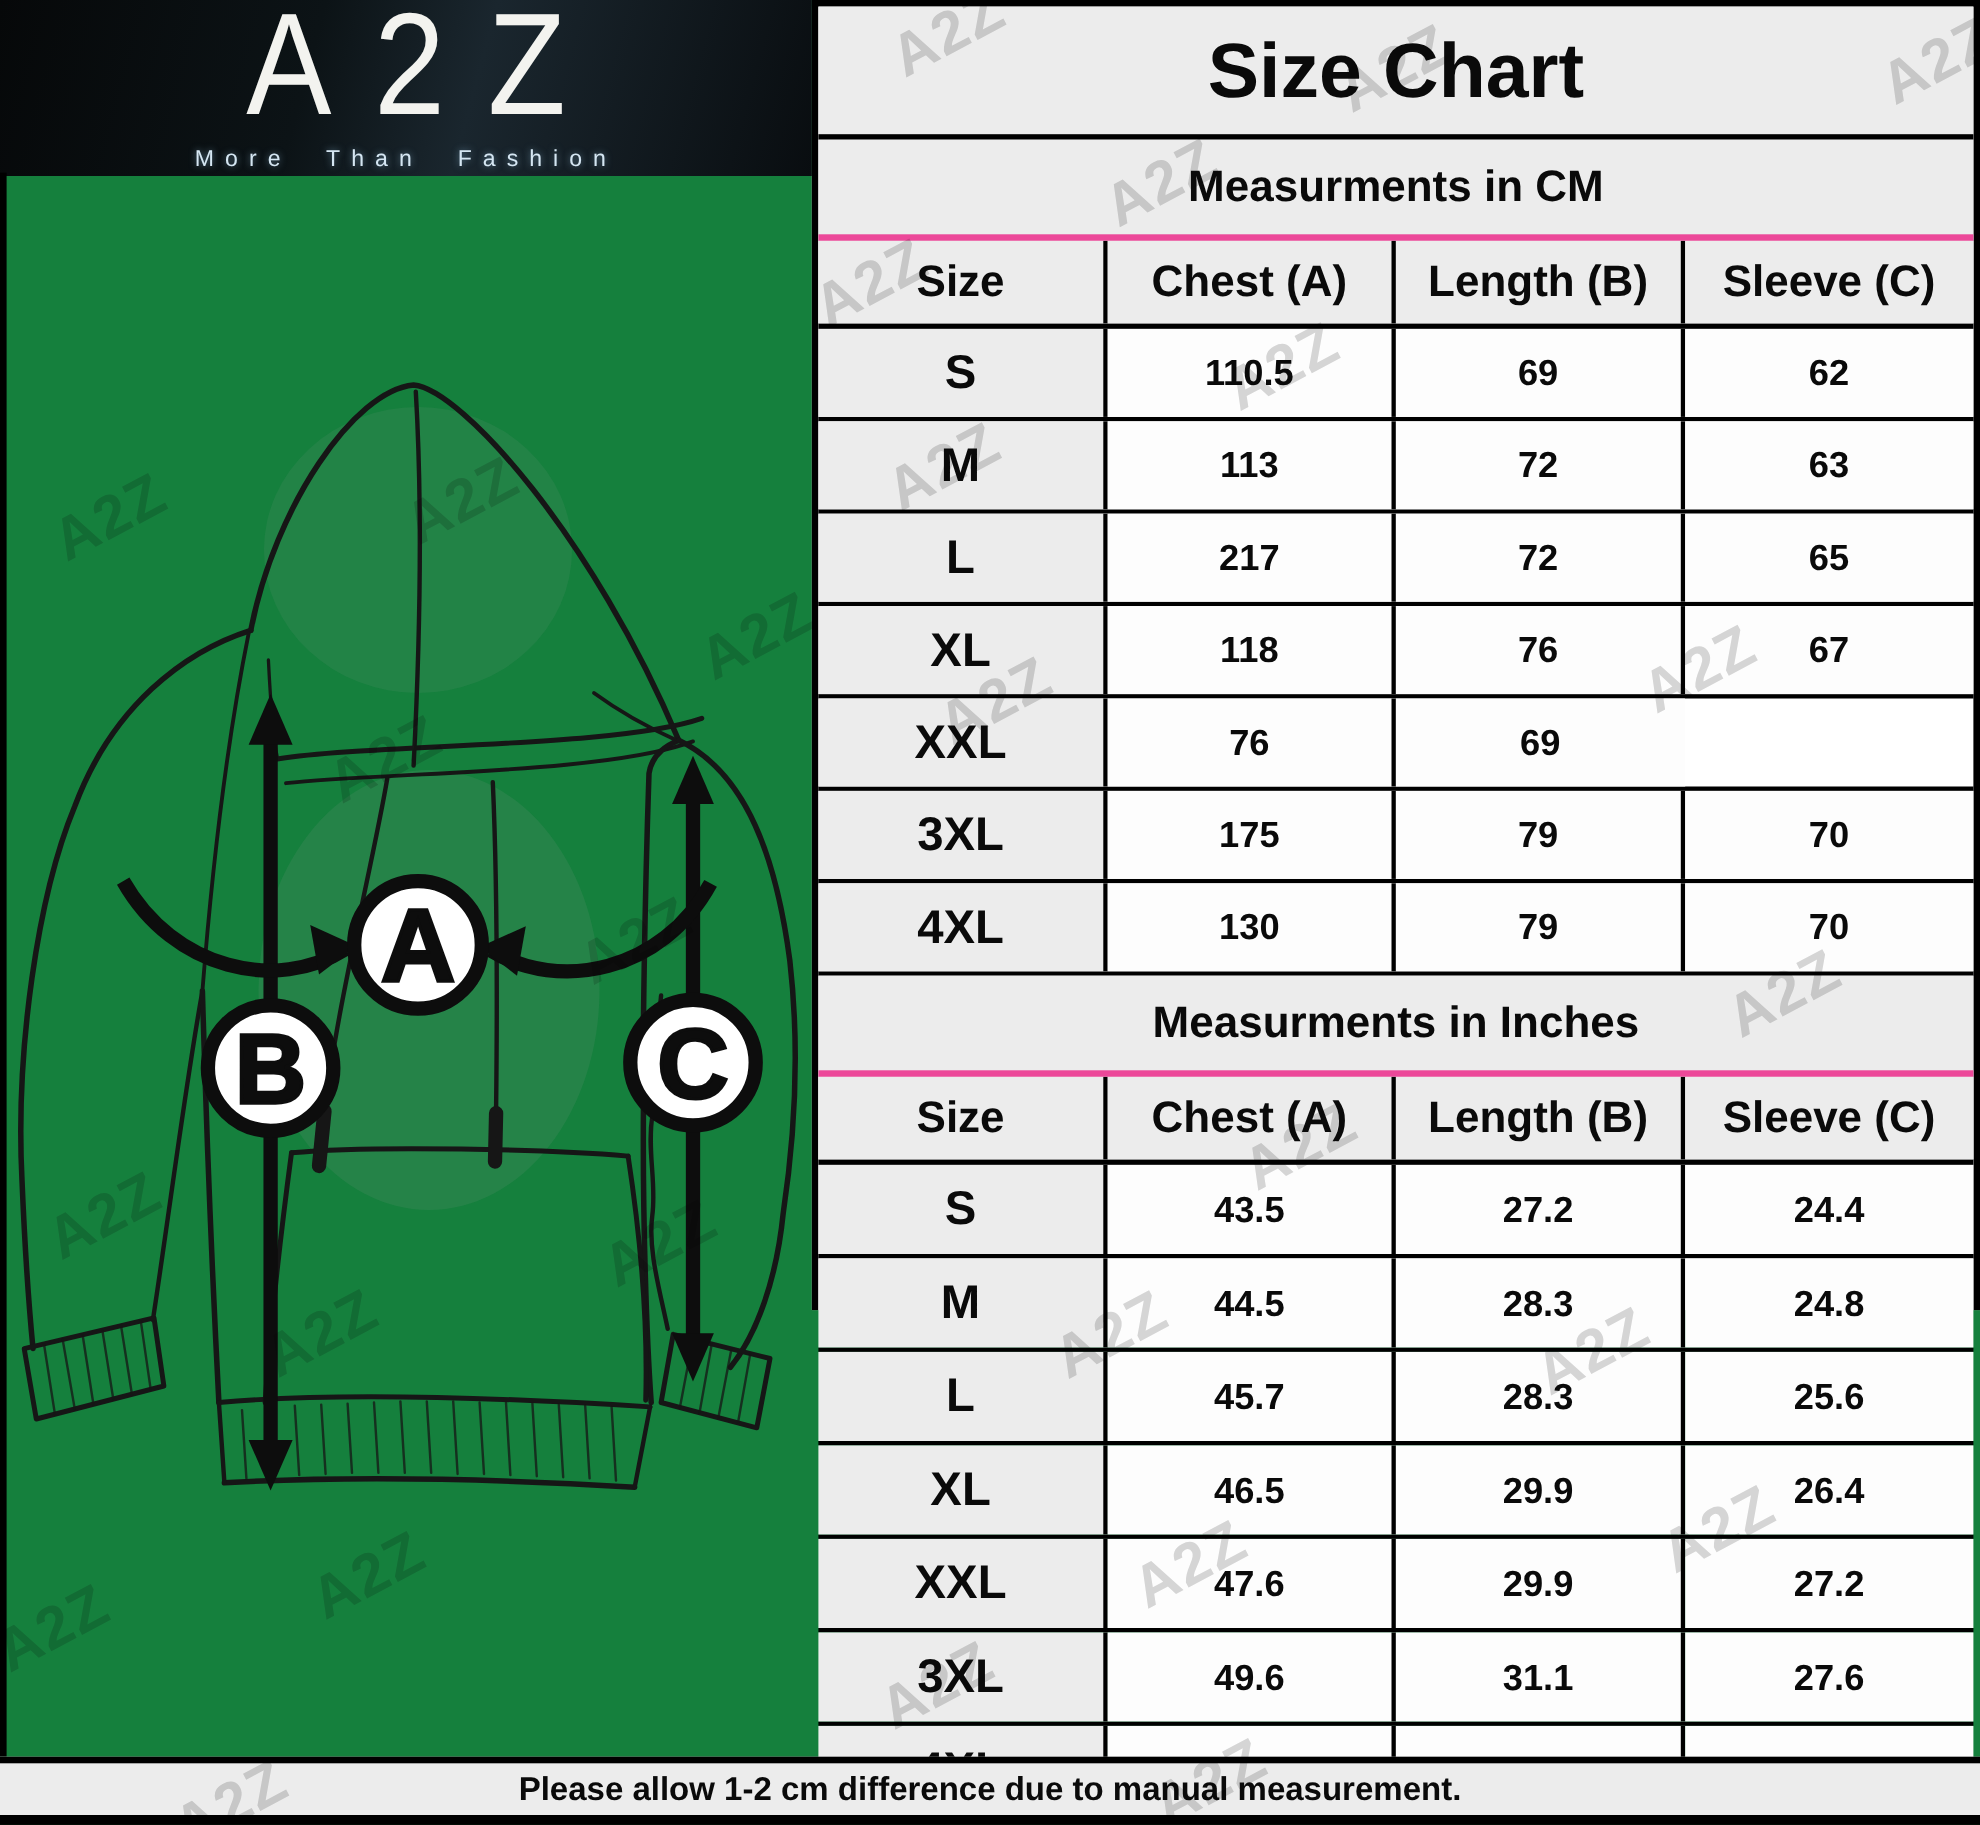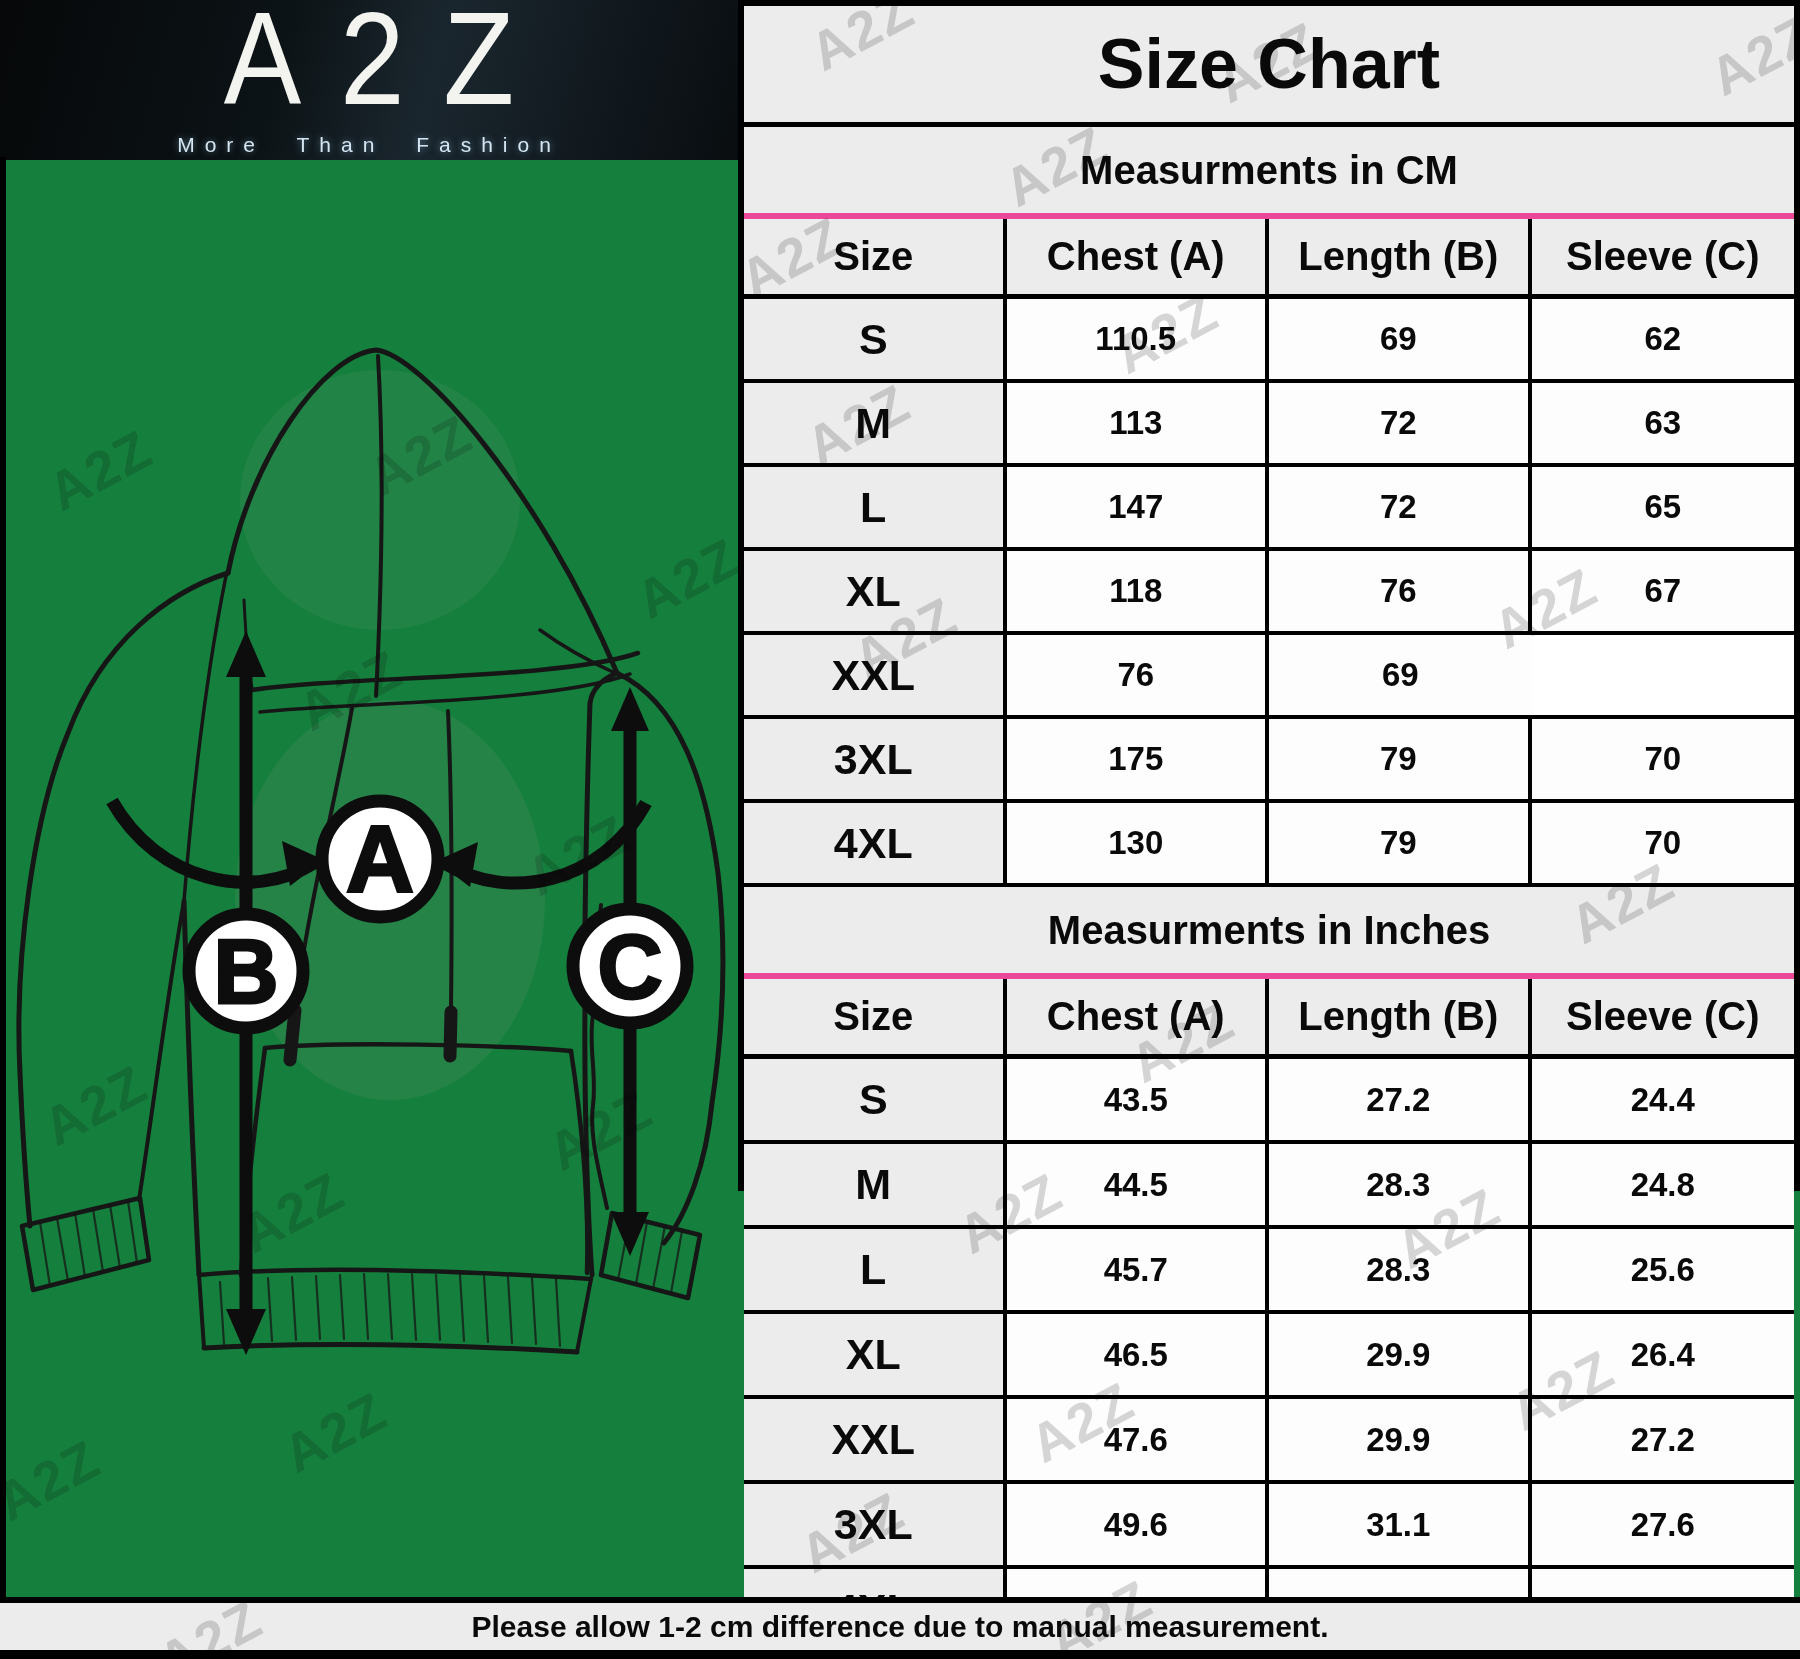--- a/index.html
+++ b/index.html
@@ -146,21 +146,21 @@
           <div class="cell val">62</div>
         </div>
         <div class="data-row">
           <div class="cell size">M</div>
           <div class="cell val">113</div>
           <div class="cell val">72</div>
           <div class="cell val">63</div>
         </div>
         <div class="data-row">
           <div class="cell size">L</div>
-          <div class="cell val">147</div>
+          <div class="cell val">217</div>
           <div class="cell val">72</div>
           <div class="cell val">65</div>
         </div>
         <div class="data-row">
           <div class="cell size">XL</div>
           <div class="cell val">118</div>
           <div class="cell val">76</div>
           <div class="cell val">67</div>
         </div>
         <div class="data-row">

